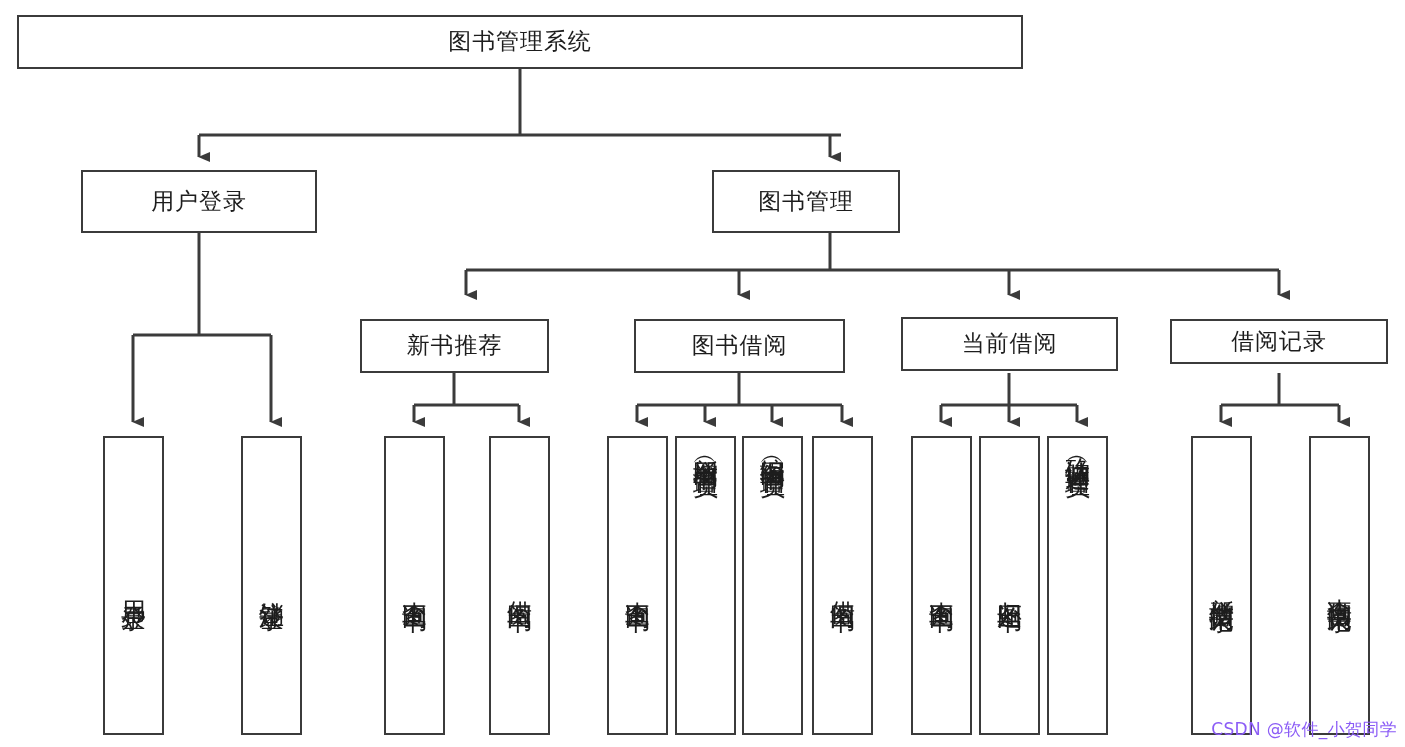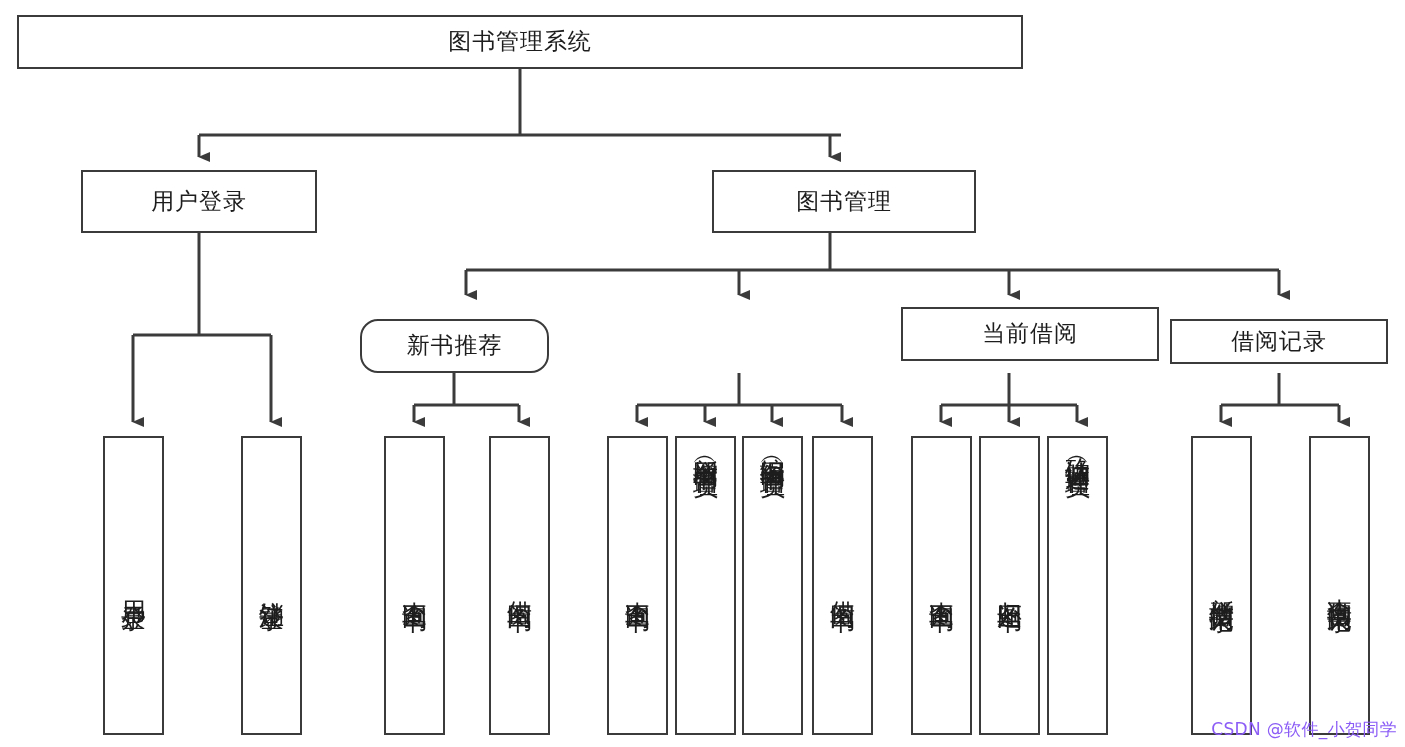--- a/index.html
+++ b/index.html
@@ -134,28 +134,31 @@
     </g>
   </svg>
 
   <div class="node root horiz" style="left:17px; top:15px; width:1006px; height:54px;">
     <span class="lbl">图书管理系统</span>
   </div>
 
   <div class="node horiz" style="left:81px; top:170px; width:236px; height:63px;">
     <span class="lbl">用户登录</span>
   </div>
-  <div class="node horiz" style="left:712px; top:170px; width:264px; height:63px;">
+  <div class="node horiz" style="left:712px; top:170px; width:188px; height:63px;">
     <span class="lbl">图书管理</span>
   </div>
 
-  <div class="node horiz" style="left:360px; top:319px; width:189px; height:54px;border-radius:18px;">
+  <div class="node horiz" style="left:360px; top:319px; width:189px; height:54px;">
     <span class="lbl">新书推荐</span>
   </div>
-  <div class="node horiz" style="left:901px; top:307px; width:258px; height:54px;">
+  <div class="node horiz" style="left:634px; top:319px; width:211px; height:54px;">
+    <span class="lbl">图书借阅</span>
+  </div>
+  <div class="node horiz" style="left:901px; top:317px; width:217px; height:54px;">
     <span class="lbl">当前借阅</span>
   </div>
   <div class="node horiz" style="left:1170px; top:319px; width:218px; height:45px;">
     <span class="lbl">借阅记录</span>
   </div>
 
   <div class="node vert center-v" style="left:103px; top:436px; width:61px; height:299px;">
     <span class="lbl">用户登录</span>
   </div>
   <div class="node vert center-v" style="left:241px; top:436px; width:61px; height:299px;">

